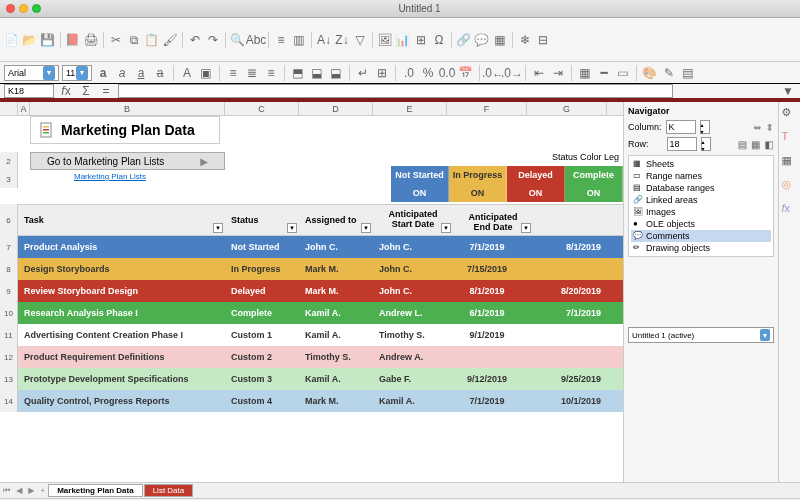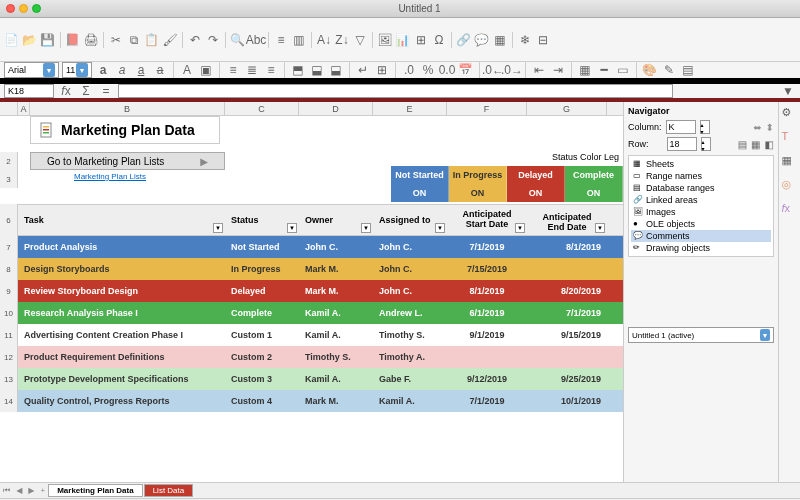--- a/index.html
+++ b/index.html
@@ -9,21 +9,21 @@
 .tl-btn { width: 9px; height: 9px; border-radius: 50%; margin-right: 4px; }
 .tl-red { background: #ff5f56; border: 1px solid #e0443e; }
 .tl-yellow { background: #ffbd2e; border: 1px solid #dea123; }
 .tl-green { background: #27c93f; border: 1px solid #1aab29; }
 .title { flex: 1; text-align: center; font-size: 10px; color: #555; }
 
 .toolbar { height: 44px; background: #f5f5f5; border-bottom: 1px solid #ccc; display: flex; align-items: center; padding: 2px 4px; flex-wrap: wrap; gap: 2px; }
 .tb-icon { width: 16px; height: 16px; display: inline-flex; align-items: center; justify-content: center; opacity: 0.6; font-size: 12px; }
 .tb-sep { width: 1px; height: 16px; background: #ccc; margin: 0 2px; }
 
-.formatbar { height: 22px; background: #f5f5f5; border-bottom: 6px solid #000000; display: flex; align-items: center; padding: 0 4px; gap: 3px; }
+.formatbar { height: 22px; background: #f5f5f5; border-bottom: 1px solid #000000; display: flex; align-items: center; padding: 0 4px; gap: 3px; }
 .font-sel { width: 55px; height: 16px; border: 1px solid #999; background: #fff; font-size: 9px; padding: 0 3px; display: flex; align-items: center; justify-content: space-between; }
 .size-sel { width: 30px; height: 16px; border: 1px solid #999; background: #fff; font-size: 9px; padding: 0 3px; display: flex; align-items: center; justify-content: space-between; }
 .dd-arrow { width: 12px; height: 14px; background: #5b9bd5; color: #fff; display: flex; align-items: center; justify-content: center; font-size: 7px; border-radius: 2px; }
 
 .cellref-bar { height: 18px; background: #f5f5f5; border-bottom: 4px solid #7f1d1d; display: flex; align-items: center; padding: 0 4px; gap: 4px; }
 .cellref { width: 50px; height: 14px; border: 1px solid #999; background: #fff; font-size: 9px; padding: 0 3px; }
 .formula-input { flex: 1; height: 14px; border: 1px solid #999; background: #fff; max-width: 555px; }
 
 .main { display: flex; height: 380px; }
 .sheet-area { flex: 1; background: #fff; position: relative; overflow: hidden; }
@@ -256,24 +256,20 @@
       </div>
       <div class="dt-header">
         <div class="dt-hcell w-task">
             <span>Task</span>
             <span class="dd">▼</span>
           </div>
         <div class="dt-hcell w-status">
             <span>Status</span>
             <span class="dd">▼</span>
           </div>
-        <div class="dt-hcell w-owner">
-            <span>Owner</span>
-            <span class="dd">▼</span>
-          </div>
         <div class="dt-hcell w-assigned">
             <span>Assigned to</span>
             <span class="dd">▼</span>
           </div>
         <div class="dt-hcell w-start" style="text-align:center;flex-direction:column;line-height:1.1">
             <span>Anticipated Start Date</span>
             <span class="dd">▼</span>
           </div>
         <div class="dt-hcell w-end" style="text-align:center;flex-direction:column;line-height:1.1">
             <span>Anticipated End Date</span>
@@ -311,27 +307,26 @@
             <div class="dt-cell w-assigned">Andrew L.</div>
             <div class="dt-cell w-start">6/1/2019</div>
             <div class="dt-cell w-end">7/1/2019</div>
           </div>
           <div class="dt-row r-white">
             <div class="dt-cell w-task">Advertising Content Creation Phase I</div>
             <div class="dt-cell w-status">Custom 1</div>
             <div class="dt-cell w-owner">Kamil A.</div>
             <div class="dt-cell w-assigned">Timothy S.</div>
             <div class="dt-cell w-start">9/1/2019</div>
-            <div class="dt-cell w-end">9/15/2019</div>
           </div>
           <div class="dt-row r-pink">
             <div class="dt-cell w-task">Product Requirement Definitions</div>
             <div class="dt-cell w-status">Custom 2</div>
             <div class="dt-cell w-owner">Timothy S.</div>
-            <div class="dt-cell w-assigned">Timothy A.</div>
+            <div class="dt-cell w-assigned">Andrew A.</div>
             <div class="dt-cell w-start"></div>
             <div class="dt-cell w-end"></div>
           </div>
           <div class="dt-row r-ltgreen">
             <div class="dt-cell w-task">Prototype Development Specifications</div>
             <div class="dt-cell w-status">Custom 3</div>
             <div class="dt-cell w-owner">Kamil A.</div>
             <div class="dt-cell w-assigned">Gabe F.</div>
             <div class="dt-cell w-start">9/12/2019</div>
             <div class="dt-cell w-end">9/25/2019</div>

